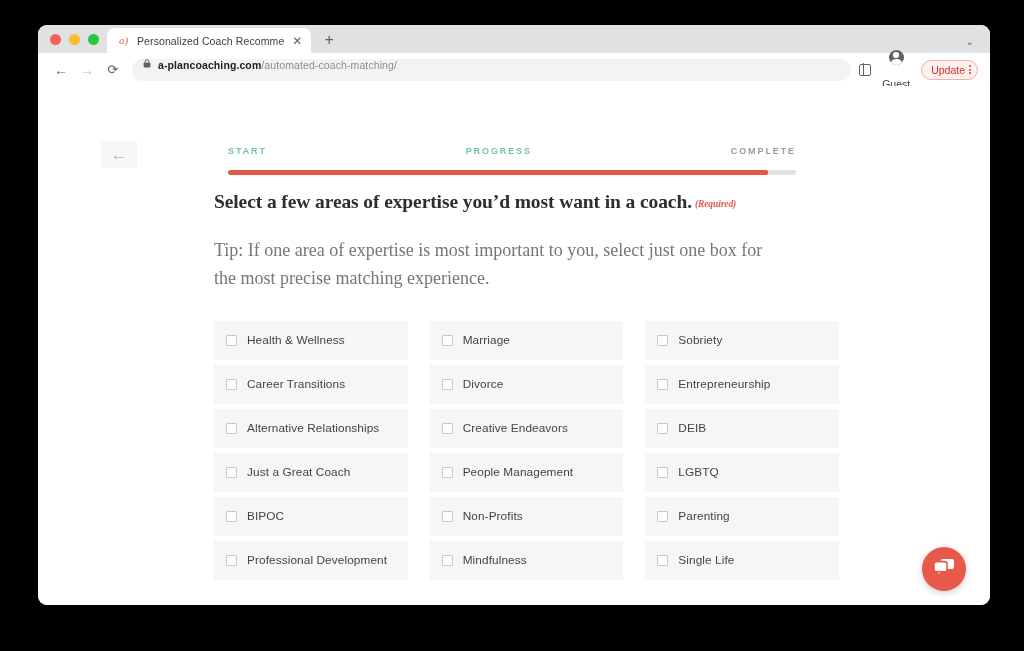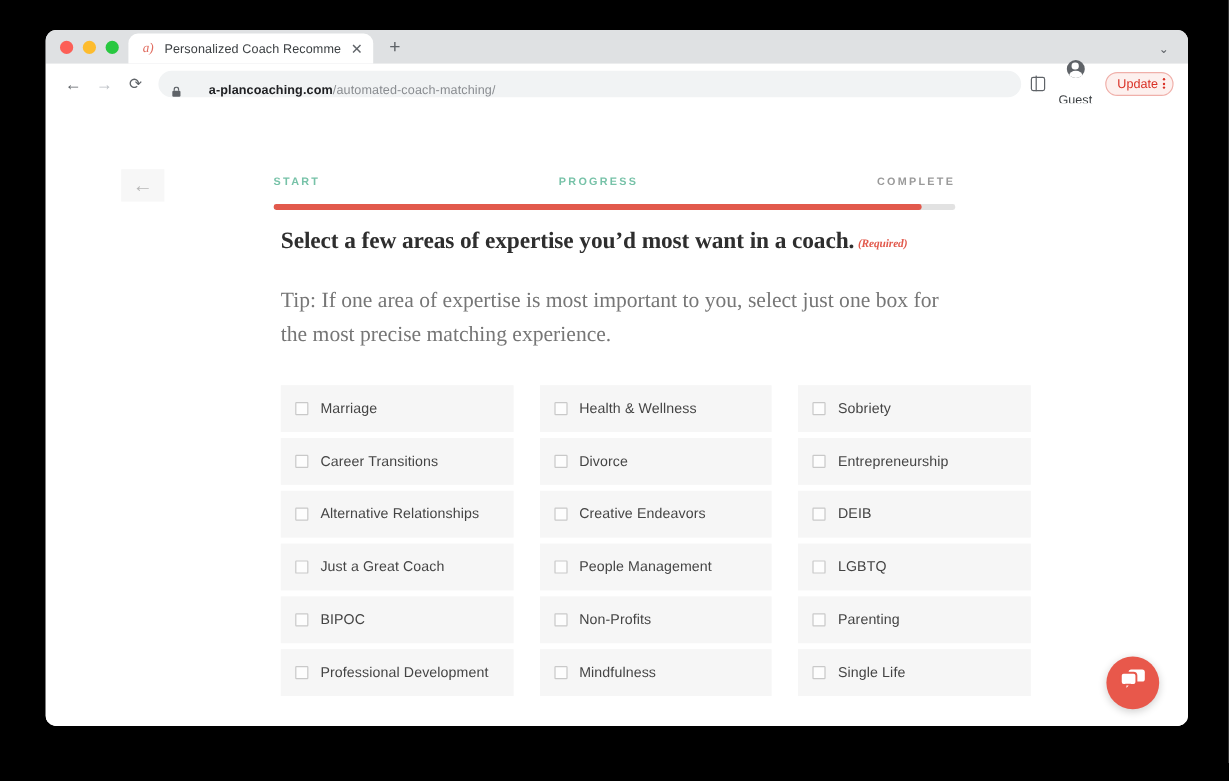--- a/index.html
+++ b/index.html
@@ -119,24 +119,24 @@
   }
   .nav-btn.disabled { color: #bdc1c6; }
   .nav-btn.reload { font-size: 13px; }
 
   .omnibox {
     flex: 1 1 auto;
     height: 22px;
     background: #f1f3f4;
     border-radius: 11px;
     display: flex;
-    align-items: flex-end;
+    align-items: flex-start;
     padding: 0 11px;
     margin: 0 8px 0 6px;
-    gap: 23px;
+    gap: 7px;
   }
   .lock-icon { flex: 0 0 auto; display: flex; align-items: center; }
   .omnibox-url {
     font-size: 10.5px;
     color: #8a8d91;
     white-space: nowrap;
     overflow: hidden;
     letter-spacing: 0.1px;
   }
   .omnibox-url .host { color: #202124; font-weight: bold; }
@@ -234,21 +234,21 @@
     overflow: hidden;
   }
   .progress-fill {
     height: 100%;
     background: #e2594c;
     border-radius: 2px;
   }
 
   .content {
     position: absolute;
-    left: 196px;
+    left: 176px;
     top: 105px;
     width: 625px;
   }
 
   .question-title {
     font-family: "Liberation Serif", serif;
     font-size: 19.5px;
     color: #2e2e2e;
     letter-spacing: -0.1px;
   }
@@ -381,25 +381,25 @@
     </div>
 
     <div class="content">
       <h1 class="question-title"><span>Select a few areas of expertise you’d most want in a coach.</span><span class="required-tag">(Required)</span></h1>
 
       <p class="tip-text">Tip: If one area of expertise is most important to you, select just one box for the most precise matching experience.</p>
 
       <div class="choices-grid">
           <div class="choice">
             <span class="choice-box"></span>
+            <span class="choice-label">Health &amp; Wellness</span>
+          </div>
+          <div class="choice">
+            <span class="choice-box"></span>
             <span class="choice-label">Marriage</span>
-          </div>
-          <div class="choice">
-            <span class="choice-box"></span>
-            <span class="choice-label">Health &amp; Wellness</span>
           </div>
           <div class="choice">
             <span class="choice-box"></span>
             <span class="choice-label">Sobriety</span>
           </div>
           <div class="choice">
             <span class="choice-box"></span>
             <span class="choice-label">Career Transitions</span>
           </div>
           <div class="choice">

